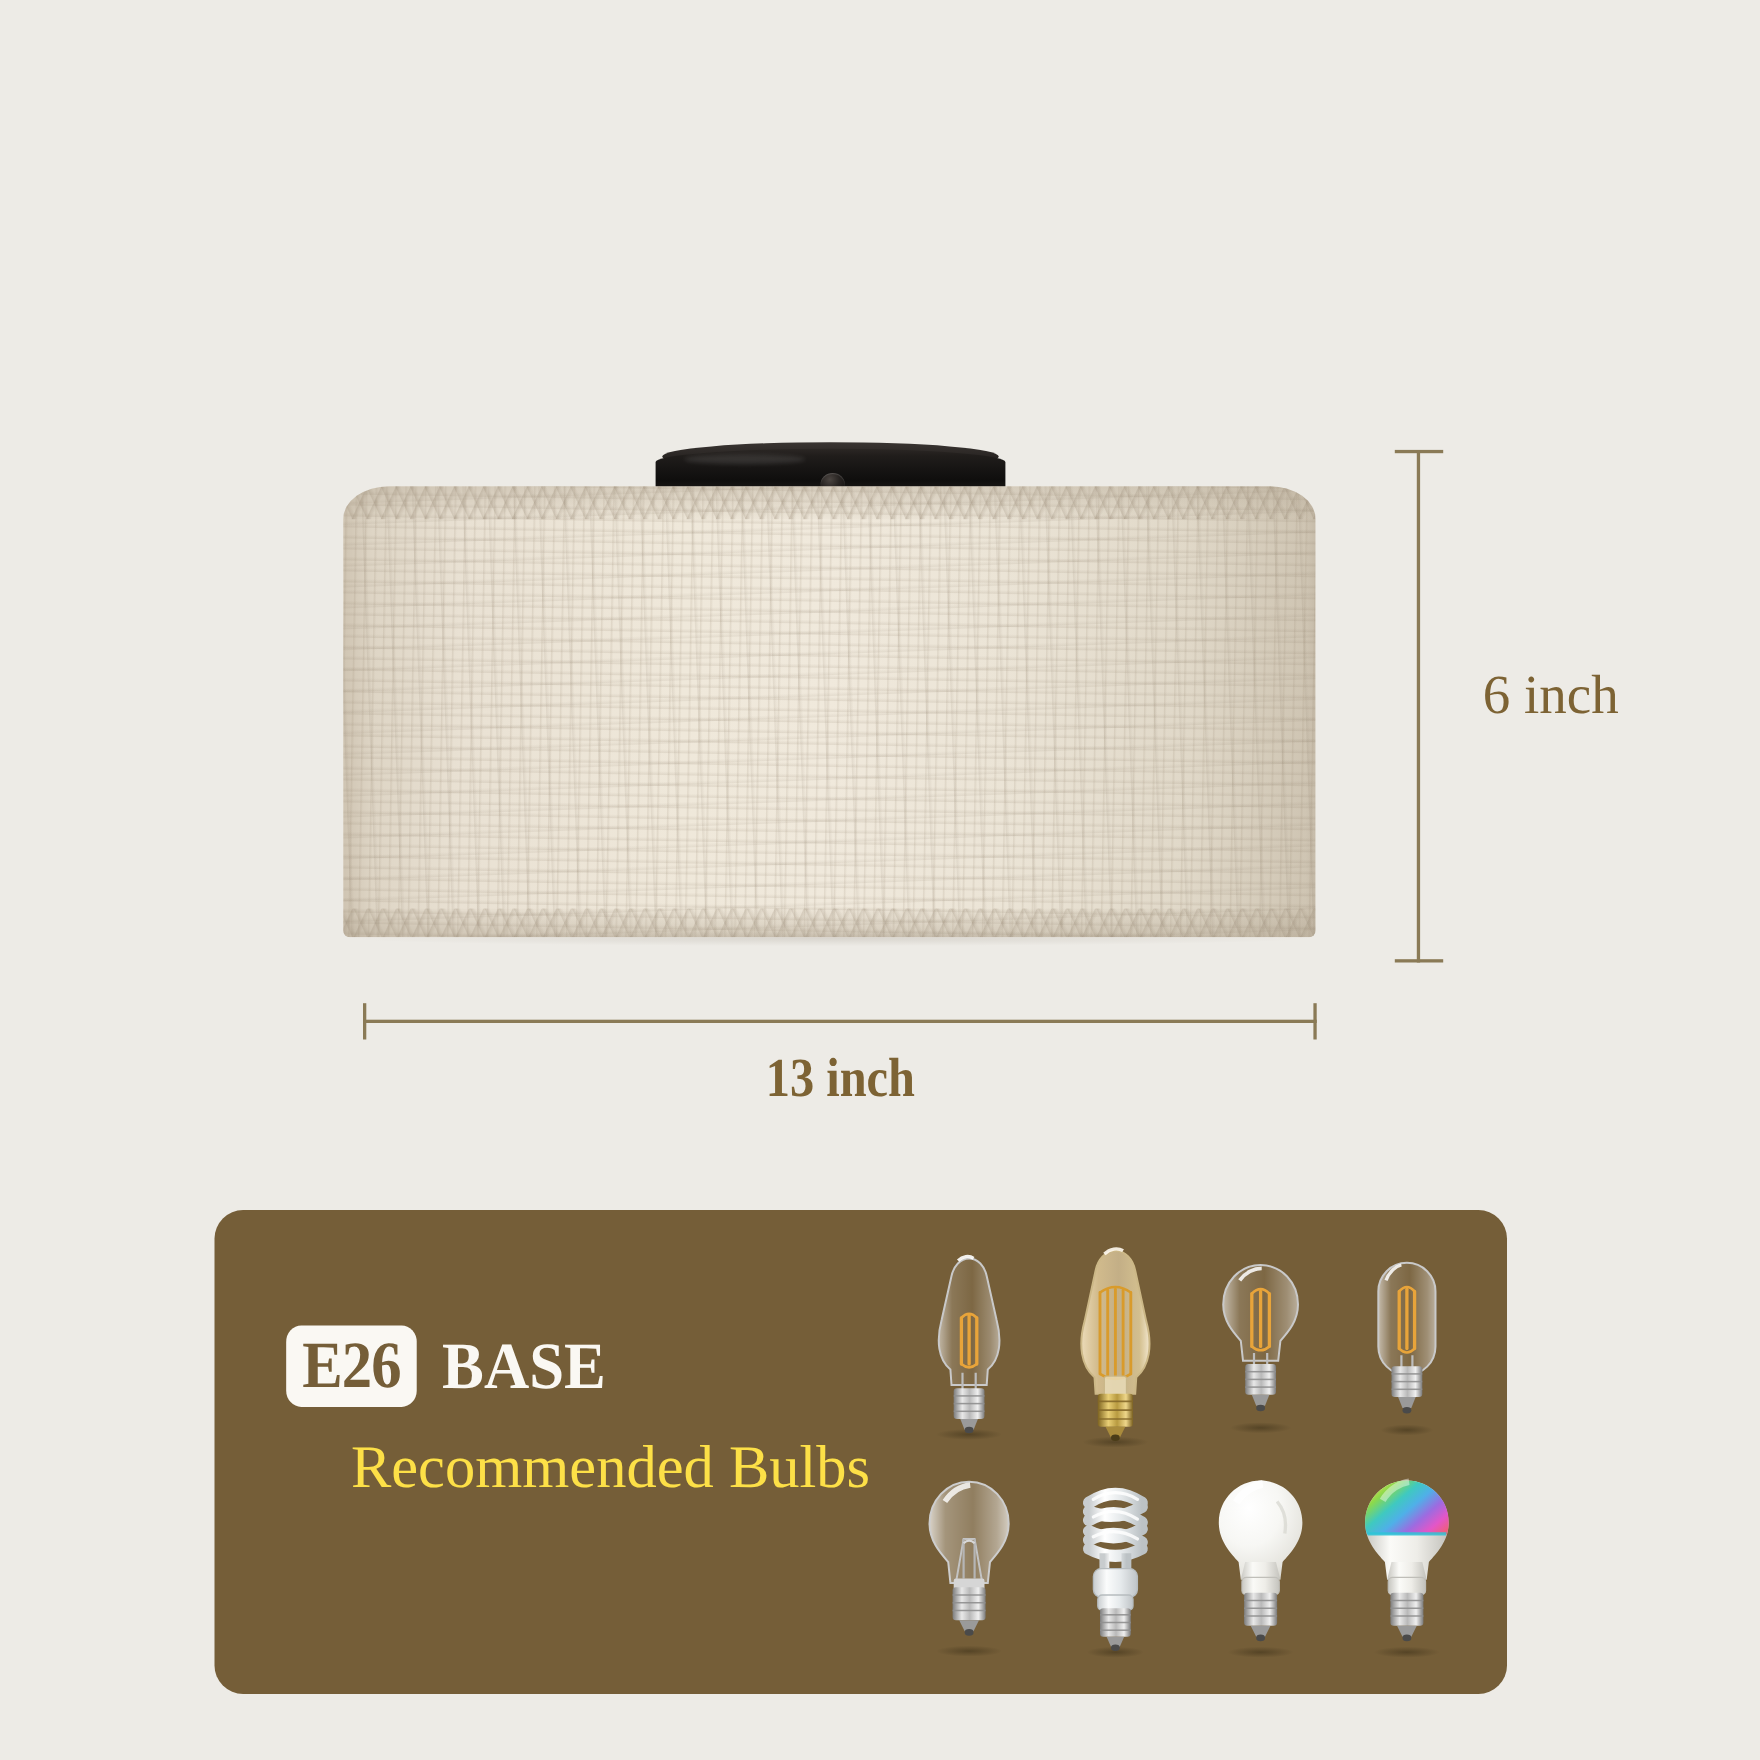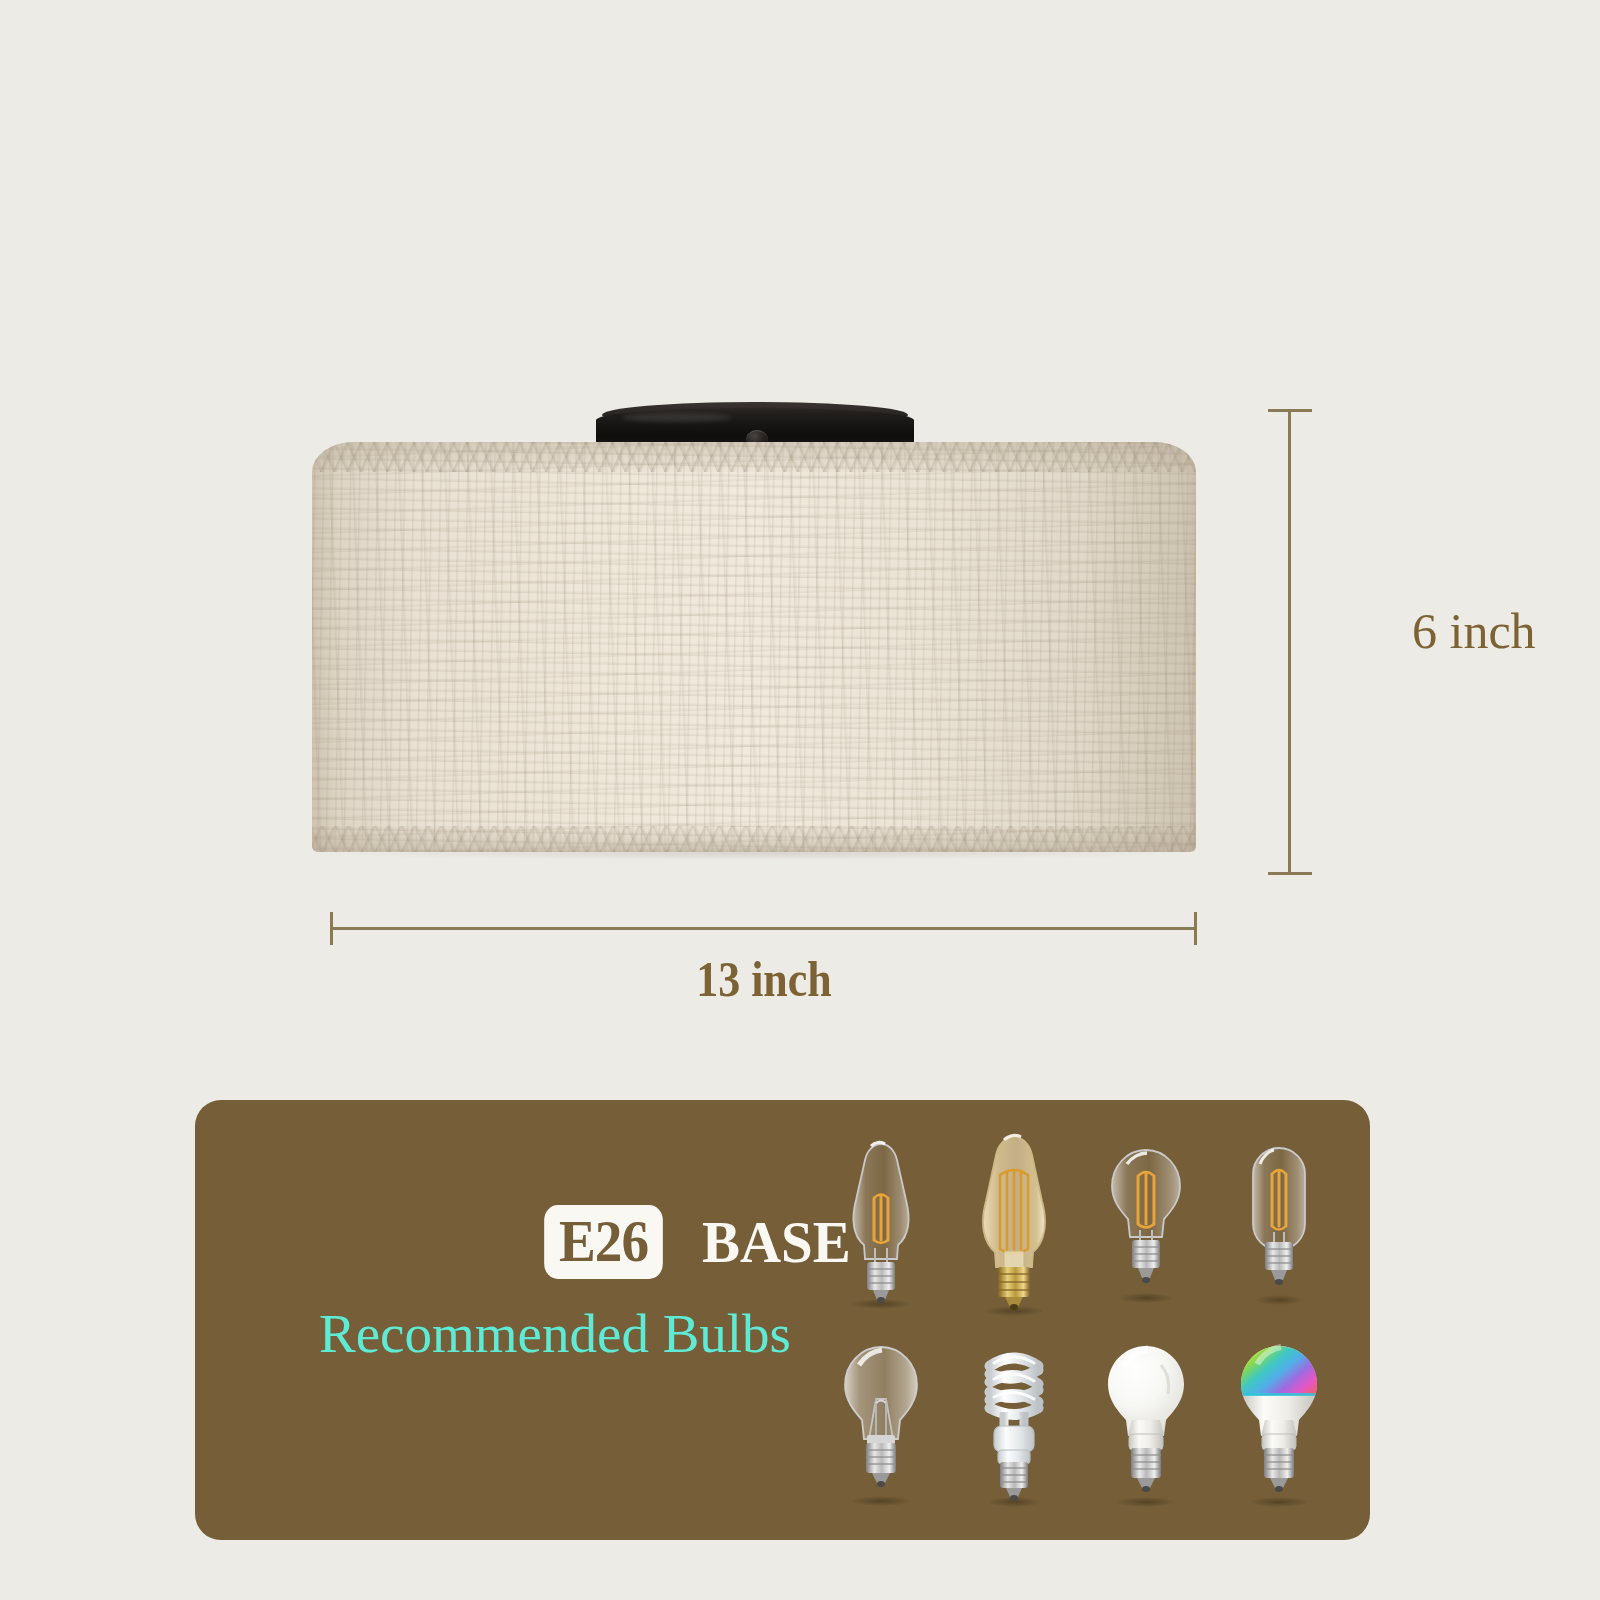--- a/index.html
+++ b/index.html
@@ -166,21 +166,21 @@
     border-radius: 50%;
     background: radial-gradient(ellipse at center, rgba(120,108,90,0.17) 0%, rgba(120,108,90,0) 72%);
   }
 
   #dim-height { position: absolute; left: 1250px; top: 405px; width: 80px; height: 475px; }
   #dim-height-shaft { position: absolute; left: 38px; top: 5px; width: 3px; height: 465px; background: #8a7a56; }
   #dim-height-cap-top { position: absolute; left: 18px; top: 4px; width: 44px; height: 3px; background: #8a7a56; }
   #dim-height-cap-bottom { position: absolute; left: 18px; top: 467px; width: 44px; height: 3px; background: #8a7a56; }
   #dim-height-label {
     position: absolute;
-    left: 1412px;
+    left: 1348px;
     top: 602px;
     font-family: "Liberation Serif", serif;
     font-size: 50px;
     color: #7D6334;
     white-space: nowrap;
   }
 
   #dim-width { position: absolute; left: 328px; top: 910px; width: 872px; height: 40px; }
   #dim-width-shaft { position: absolute; left: 3px; top: 17px; width: 866px; height: 3px; background: #8a7a56; }
   #dim-width-cap-left { position: absolute; left: 2px; top: 2px; width: 3px; height: 33px; background: #8a7a56; }
@@ -215,22 +215,22 @@
     position: absolute;
     left: 60px;
     top: 105px;
     width: 600px;
     text-align: center;
   }
 
   #e26-headline {
     display: flex;
     align-items: center;
-    justify-content: flex-end;
-    gap: 30px;
+    justify-content: flex-start;
+    gap: 14px;
   }
   #e26-badge {
     background: #FAF8F3;
     color: #755E38;
     border-radius: 15px;
     padding: 6px 16px 8px 16px;
     font-family: "Liberation Serif", serif;
     font-weight: bold;
     font-size: 60px;
     line-height: 1.0;
@@ -245,21 +245,21 @@
     color: #FAF8F3;
     letter-spacing: 0px;
     transform: scaleX(0.95);
   }
 
   #e26-recommended {
     margin-top: 26px;
     font-family: "Liberation Serif", serif;
     font-size: 55px;
     line-height: 1.05;
-    color: #5eead4;
+    color: #fde047;
     white-space: nowrap;
   }
   #e26-notincluded {
     margin-top: 16px;
     font-family: "Liberation Serif", serif;
     font-size: 40px;
     line-height: 1.05;
     color: #FAF8F3;
     white-space: nowrap;
   }

